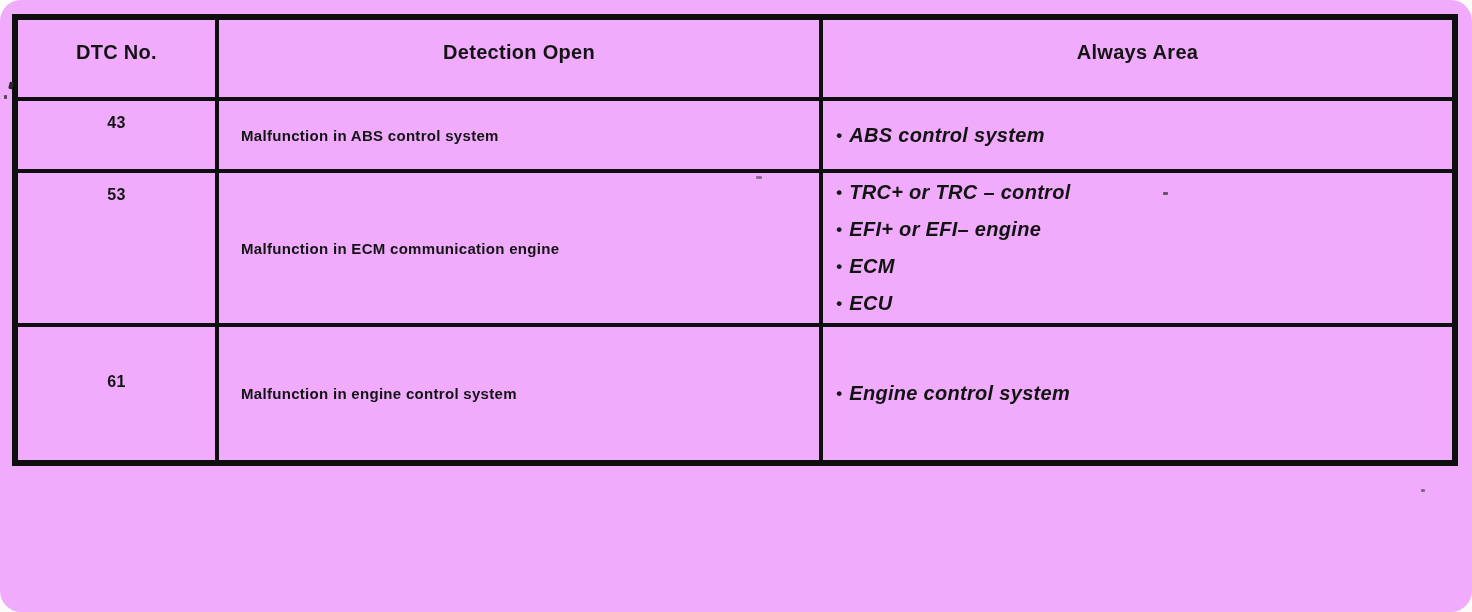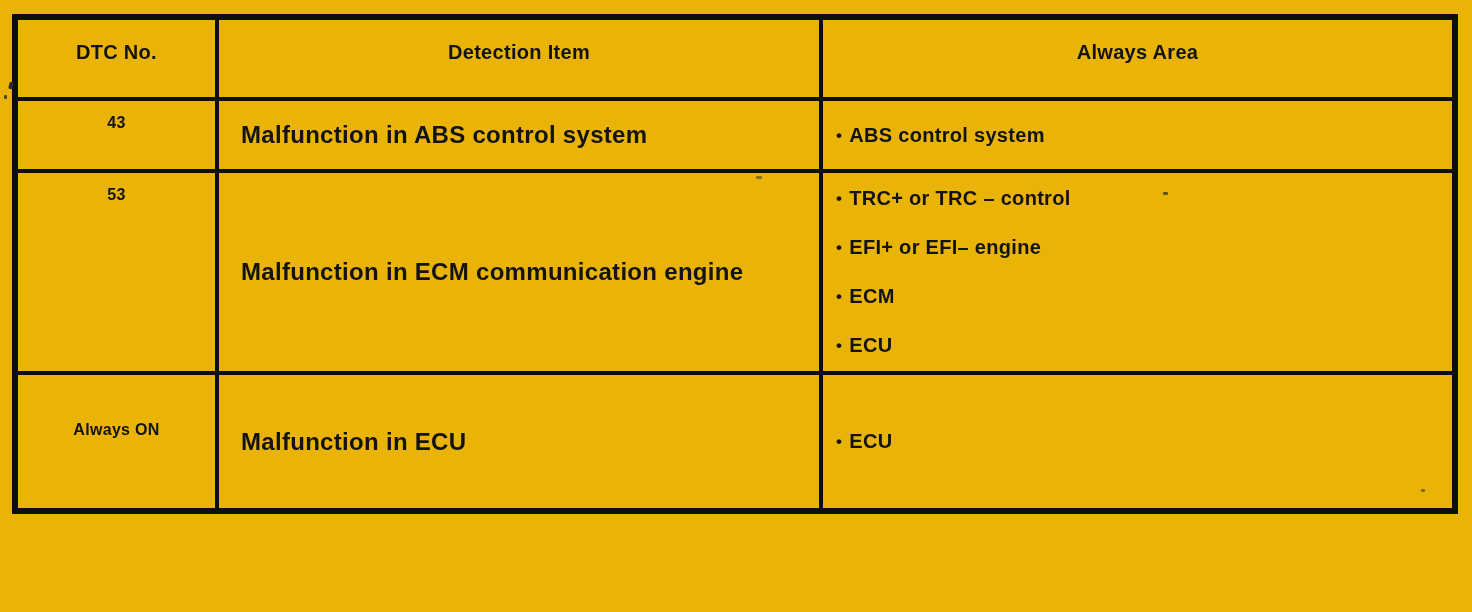--- a/index.html
+++ b/index.html
@@ -8,21 +8,22 @@
     background: #fbfbfa;
     width: 1472px;
     height: 612px;
     overflow: hidden;
     font-family: "Liberation Sans", "DejaVu Sans", sans-serif;
   }
   .page {
     position: relative;
     width: 1472px;
     height: 612px;
-    background: #eab308;
+    background: #f0abfc;
+    border-radius: 21px;
   }
   table.dtc-table {
     position: absolute;
     left: 12px;
     top: 14px;
     width: 1446px;
     border-collapse: collapse;
     table-layout: fixed;
     color: #131313;
     font-weight: bold;
@@ -55,37 +56,38 @@
 
   td.cell-dtc {
     font-size: 16px;
     text-align: center;
     vertical-align: top;
     padding-top: 13px;
   }
   tbody tr:nth-child(3) td.cell-dtc { padding-top: 46px; }
 
   td.cell-detection {
-    font-size: 24px;
+    font-size: 15px;
     text-align: left;
     vertical-align: middle;
     padding-left: 22px;
     padding-right: 8px;
   }
 
   td.cell-trouble {
     font-size: 20px;
     text-align: left;
     vertical-align: middle;
     padding-left: 13px;
     padding-right: 8px;
   }
   .bullet-line {
-    line-height: 48px;
+    line-height: 37px;
     white-space: nowrap;
+    font-style: italic;
   }
   .bullet {
     display: inline-block;
     font-size: 17px;
     margin-right: 7px;
     vertical-align: 1px;
   }
 
   
   .speck {
@@ -105,21 +107,21 @@
 <div class="page">
   <table class="dtc-table">
     <colgroup>
       <col class="col-dtc">
       <col class="col-det">
       <col class="col-tro">
     </colgroup>
     <thead>
       <tr>
         <th>DTC No.</th>
-        <th>Detection Item</th>
+        <th>Detection Open</th>
         <th>Always Area</th>
       </tr>
     </thead>
     <tbody id="dtc-body">
         <tr>
           <td class="cell-dtc">43</td>
           <td class="cell-detection">Malfunction in ABS control system</td>
           <td class="cell-trouble">
             <div class="bullet-line"><span class="bullet">•</span><span>ABS control system</span></div>
           </td>
@@ -128,24 +130,24 @@
           <td class="cell-dtc">53</td>
           <td class="cell-detection">Malfunction in ECM communication engine</td>
           <td class="cell-trouble">
             <div class="bullet-line"><span class="bullet">•</span><span>TRC+ or TRC – control</span></div>
             <div class="bullet-line"><span class="bullet">•</span><span>EFI+ or EFI– engine</span></div>
             <div class="bullet-line"><span class="bullet">•</span><span>ECM</span></div>
             <div class="bullet-line"><span class="bullet">•</span><span>ECU</span></div>
           </td>
         </tr>
         <tr>
-          <td class="cell-dtc">Always ON</td>
-          <td class="cell-detection">Malfunction in ECU</td>
+          <td class="cell-dtc">61</td>
+          <td class="cell-detection">Malfunction in engine control system</td>
           <td class="cell-trouble">
-            <div class="bullet-line"><span class="bullet">•</span><span>ECU</span></div>
+            <div class="bullet-line"><span class="bullet">•</span><span>Engine control system</span></div>
           </td>
         </tr>
       </tbody>
   </table>
 
   <div class="speck speck-a"></div>
   <div class="speck speck-b"></div>
   <div class="speck speck-c"></div>
   <div class="speck speck-d"></div>
   <div class="speck speck-e"></div>

